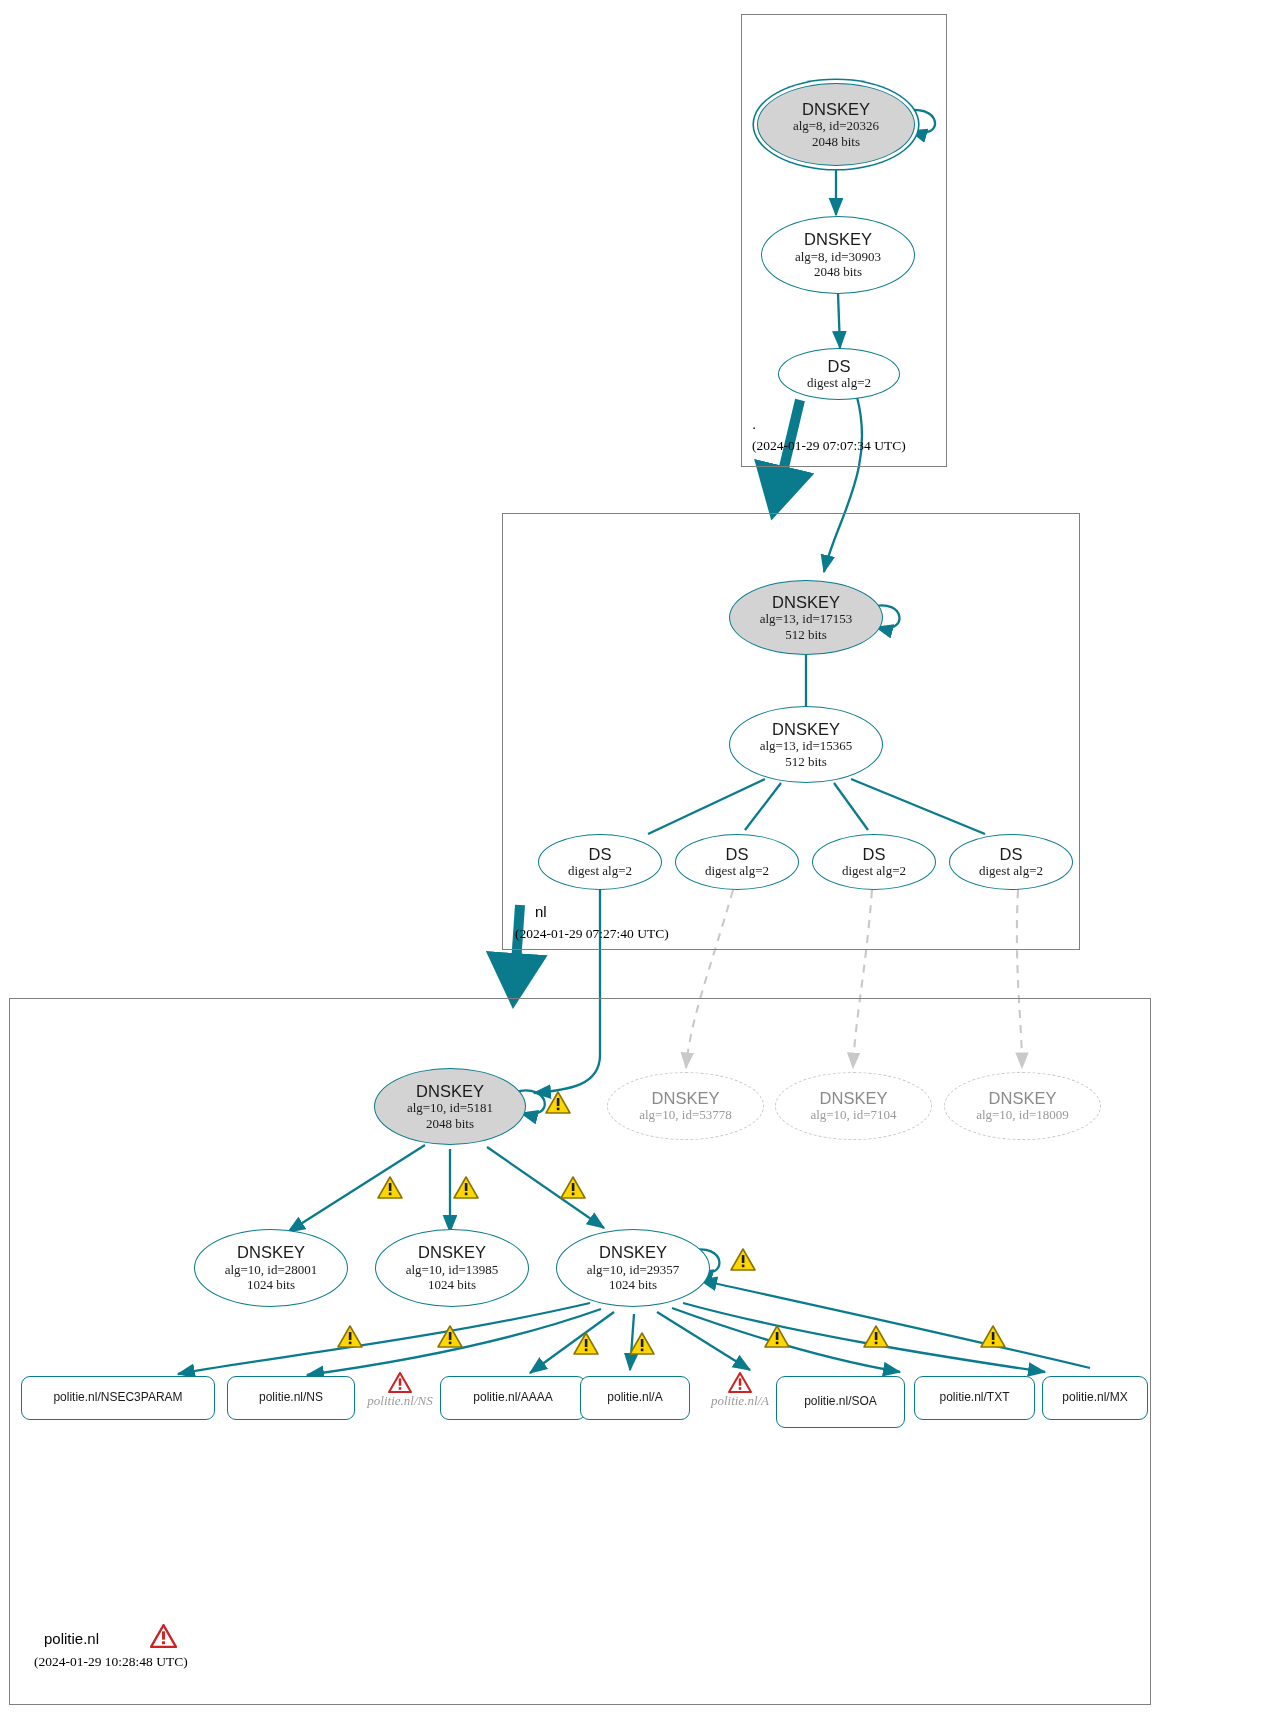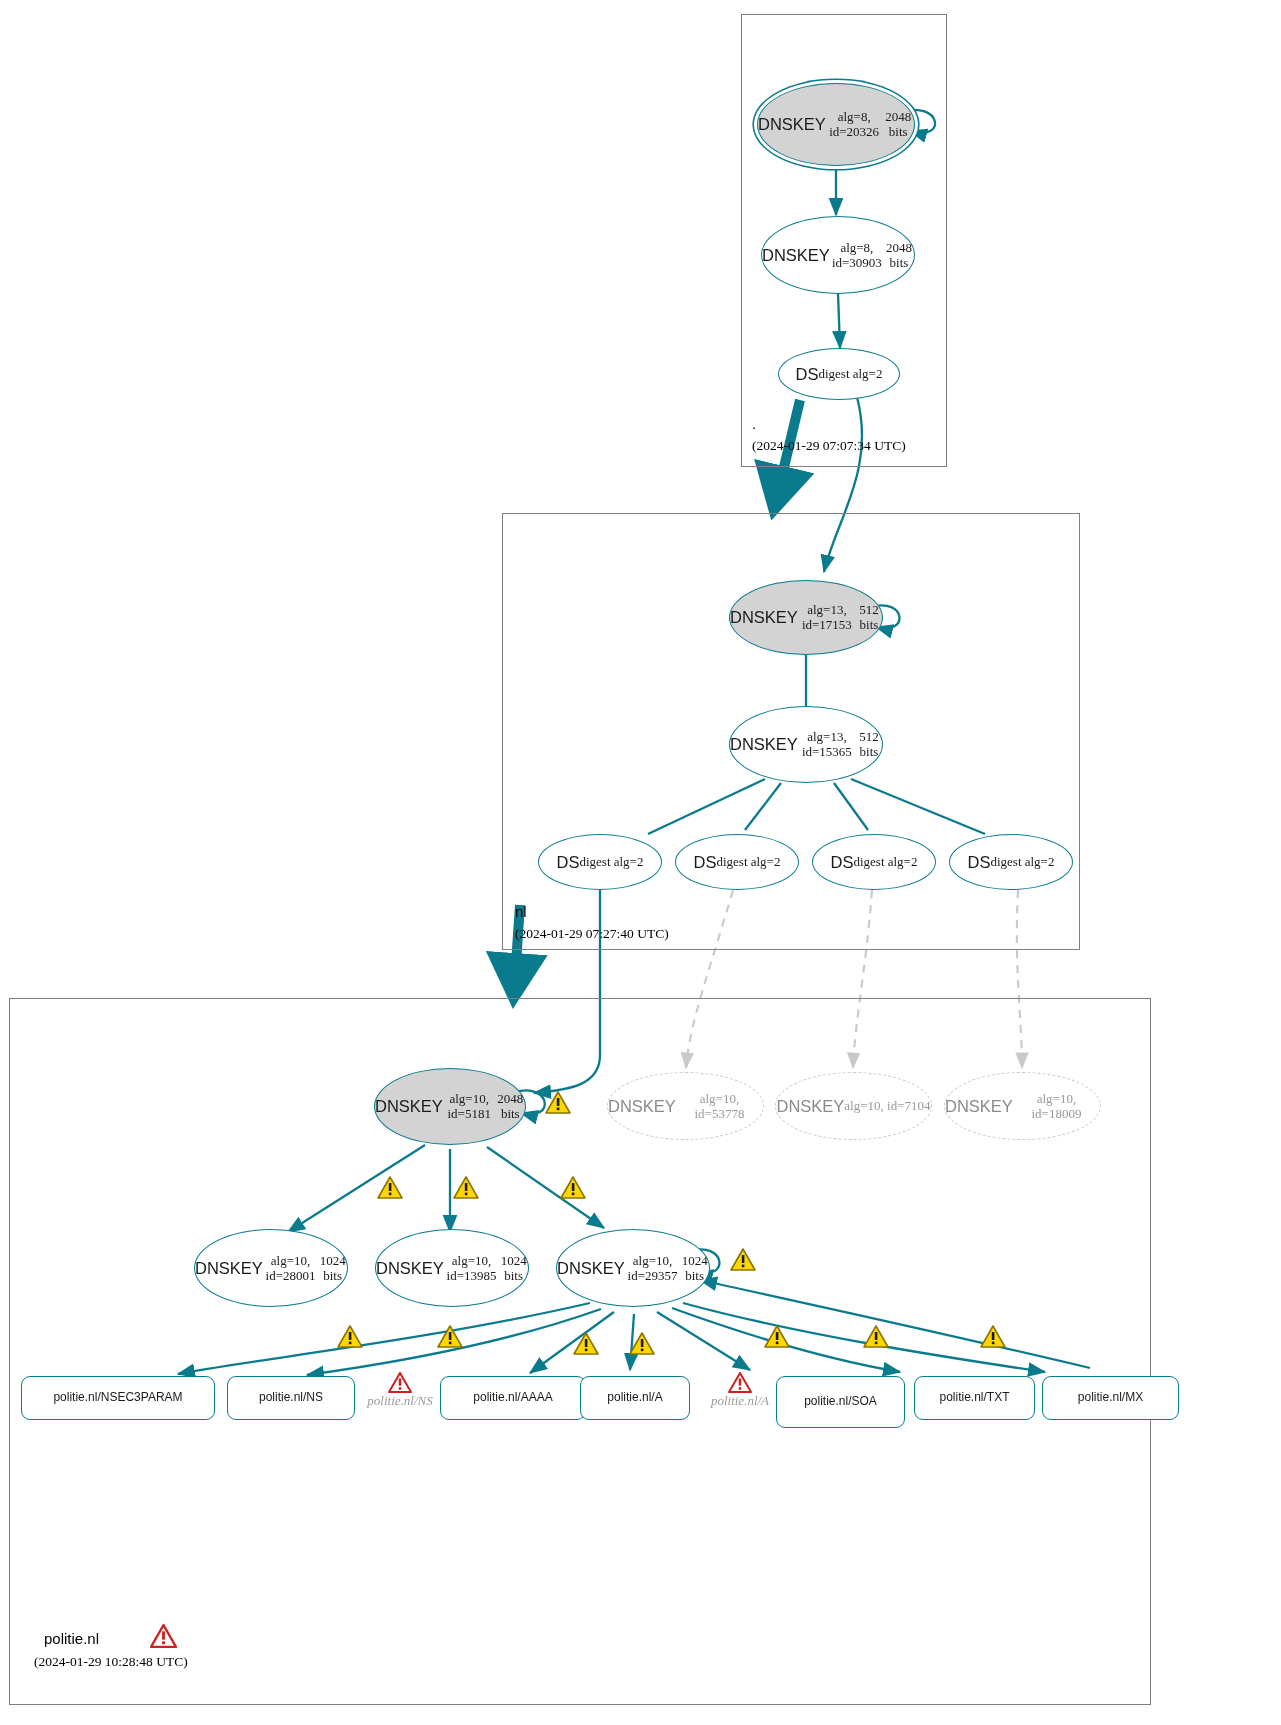--- a/index.html
+++ b/index.html
@@ -5,21 +5,21 @@
   html,body{margin:0;padding:0;background:#ffffff;}
   body{font-family:"Liberation Serif", serif;width:1281px;height:1725px;position:relative;overflow:hidden;}
   #stage{position:absolute;left:0;top:0;width:1281px;height:1725px;}
   svg#wires{position:absolute;left:0;top:0;width:1281px;height:1725px;pointer-events:none;}
 
   .zonebox{position:absolute;border:1px solid #808080;background:transparent;box-sizing:border-box;}
 
   .zonelabel{position:absolute;font-family:"Liberation Sans", sans-serif;font-size:15px;color:#000;white-space:nowrap;}
   .zonetime{position:absolute;font-family:"Liberation Serif", serif;font-size:13.5px;color:#000;white-space:nowrap;}
 
-  .node{position:absolute;display:flex;flex-direction:row;align-items:center;justify-content:center;
+  .node{position:absolute;display:flex;flex-direction:column;align-items:center;justify-content:center;
         box-sizing:border-box;text-align:center;line-height:1.12;}
 
   .ellipse{border:1.6px solid #0a7b8c;border-radius:50%;background:#ffffff;}
   .ellipse.shaded{background:#d3d3d3;}
   .ellipse.dashed{border:1.6px dashed #c9c9c9;background:#ffffff;}
   .ellipse.dbl{box-shadow:0 0 0 3.0px #ffffff, 0 0 0 4.6px #0a7b8c;}
 
   .rrbox{border:1.6px solid #0a7b8c;border-radius:9px;background:#ffffff;}
 
   .t-title{font-family:"Liberation Sans", sans-serif;font-size:16.5px;color:#1a1a1a;}
@@ -119,21 +119,21 @@
     <g stroke="#0a7b8c" stroke-width="2.3" fill="none" marker-end="url(#ah)">
       <path d="M1090,1368 C930,1330 790,1300 700,1280"></path>
     </g>
   </svg>
 
   <div class="zonebox" style="left:741px;top:14px;width:206px;height:453px;"></div>
   <div class="zonelabel" style="left:752px;top:415px;">.</div>
   <div class="zonetime" style="left:752px;top:438px;">(2024-01-29 07:07:34 UTC)</div>
 
   <div class="zonebox" style="left:502px;top:513px;width:578px;height:437px;"></div>
-  <div class="zonelabel" style="left:515px;top:903px;">nl</div>
+  <div class="zonelabel" style="left:515px;top:903px;padding-left:20px;">nl</div>
   <div class="zonetime" style="left:515px;top:926px;">(2024-01-29 07:27:40 UTC)</div>
 
   <div class="zonebox" style="left:9px;top:998px;width:1142px;height:707px;"></div>
   <div class="zonelabel" style="left:44px;top:1630px;">politie.nl</div>
   <div class="zonetime" style="left:34px;top:1654px;">(2024-01-29 10:28:48 UTC)</div>
 
   <div class="erricon" style="left:150px;top:1624px;width:27px;height:24px;">
     <svg viewBox="0 0 26 23" width="27" height="24">
         <path d="M13,1 L25,22 L1,22 Z" fill="#ffffff" stroke="#cc2222" stroke-width="2.2" stroke-linejoin="round"></path>
         <rect x="11.6" y="7" width="2.8" height="8" fill="#cc2222"></rect>
@@ -233,21 +233,21 @@
   </div>
   <div class="node rrbox" style="left:580px;top:1376px;width:110px;height:44px;">
     <div class="t-rr">politie.nl/A</div>
   </div>
   <div class="node rrbox" style="left:776px;top:1376px;width:129px;height:52px;">
     <div class="t-rr">politie.nl/SOA</div>
   </div>
   <div class="node rrbox" style="left:914px;top:1376px;width:121px;height:44px;">
     <div class="t-rr">politie.nl/TXT</div>
   </div>
-  <div class="node rrbox" style="left:1042px;top:1376px;width:137px;height:44px;">
+  <div class="node rrbox" style="left:1042px;top:1376px;width:106px;height:44px;">
     <div class="t-rr">politie.nl/MX</div>
   </div>
 
   <div class="errlabel" style="left:345px;top:1362px;width:110px;height:56px;">
     <div class="erricon" style="position:relative;left:0;top:0;width:24px;height:21px;">
       <svg viewBox="0 0 26 23" width="24" height="21">
           <path d="M13,1 L25,22 L1,22 Z" fill="#ffffff" stroke="#cc2222" stroke-width="2.2" stroke-linejoin="round"></path>
           <rect x="11.6" y="7" width="2.8" height="8" fill="#cc2222"></rect>
           <rect x="11.6" y="16.6" width="2.8" height="2.8" fill="#cc2222"></rect>
         </svg>

